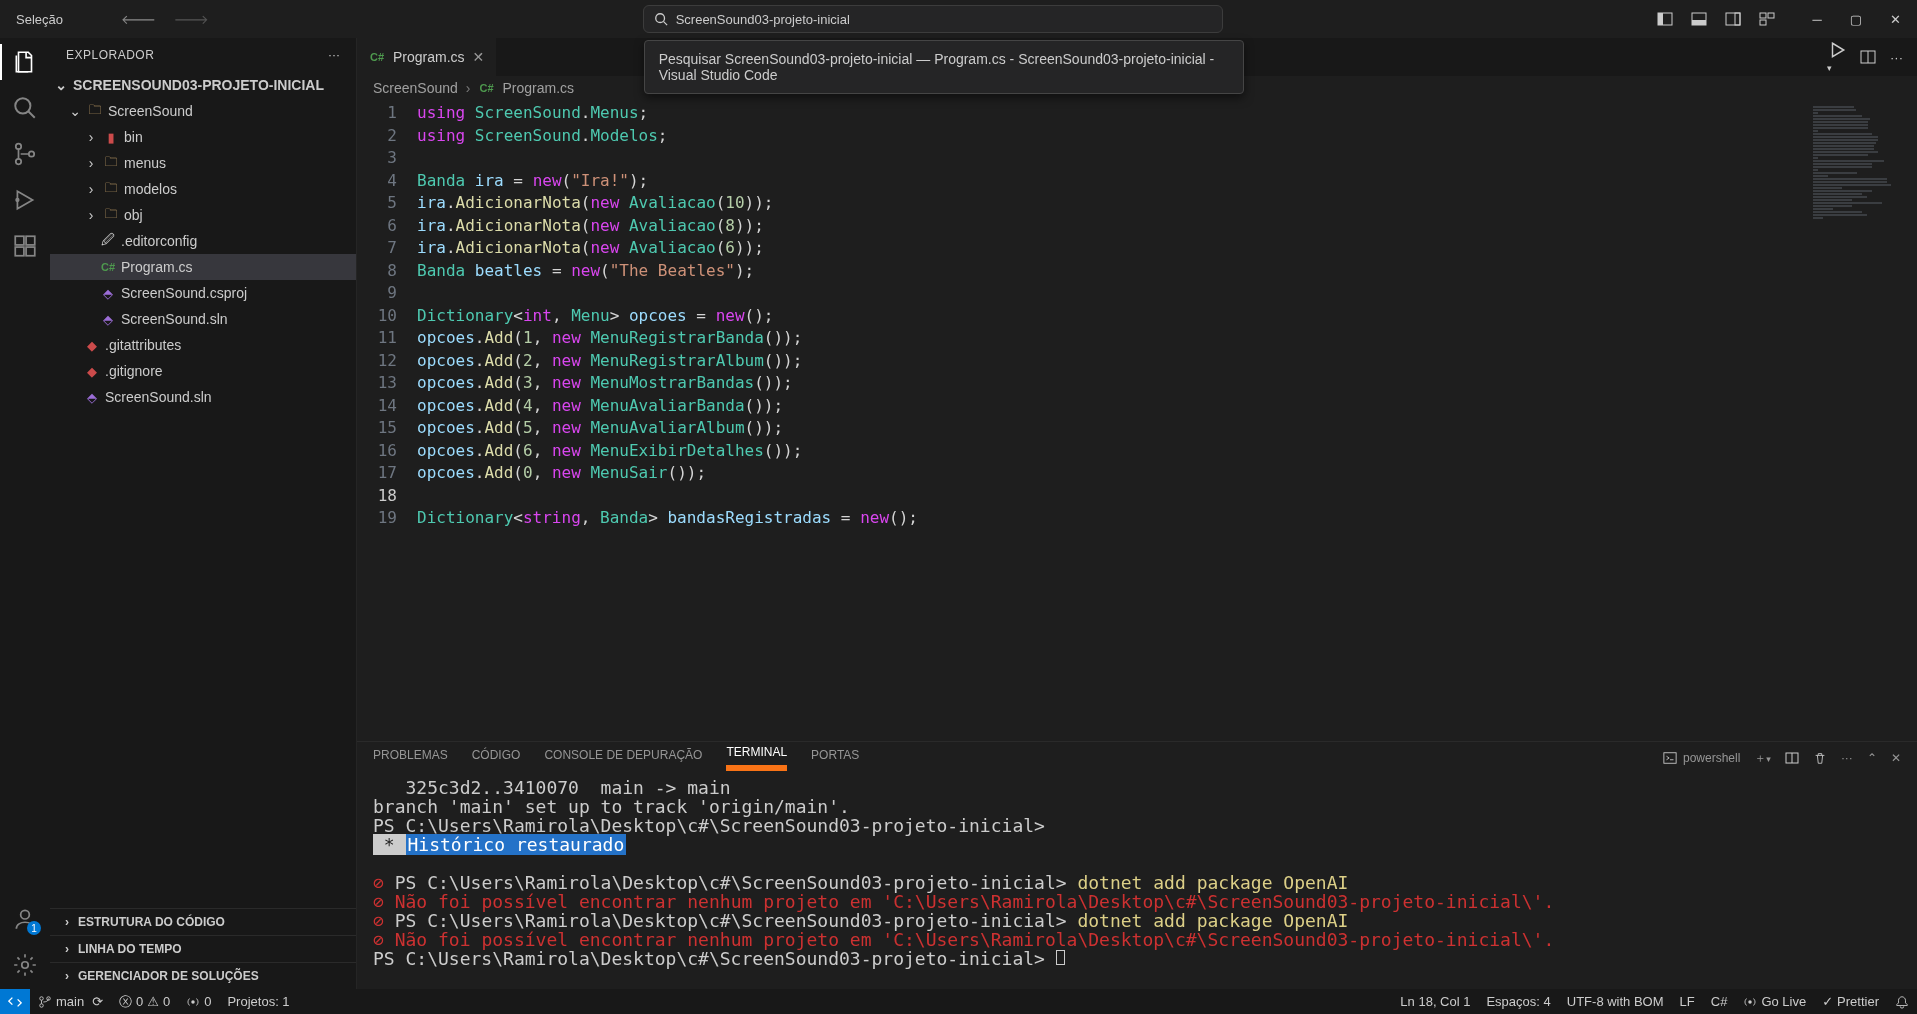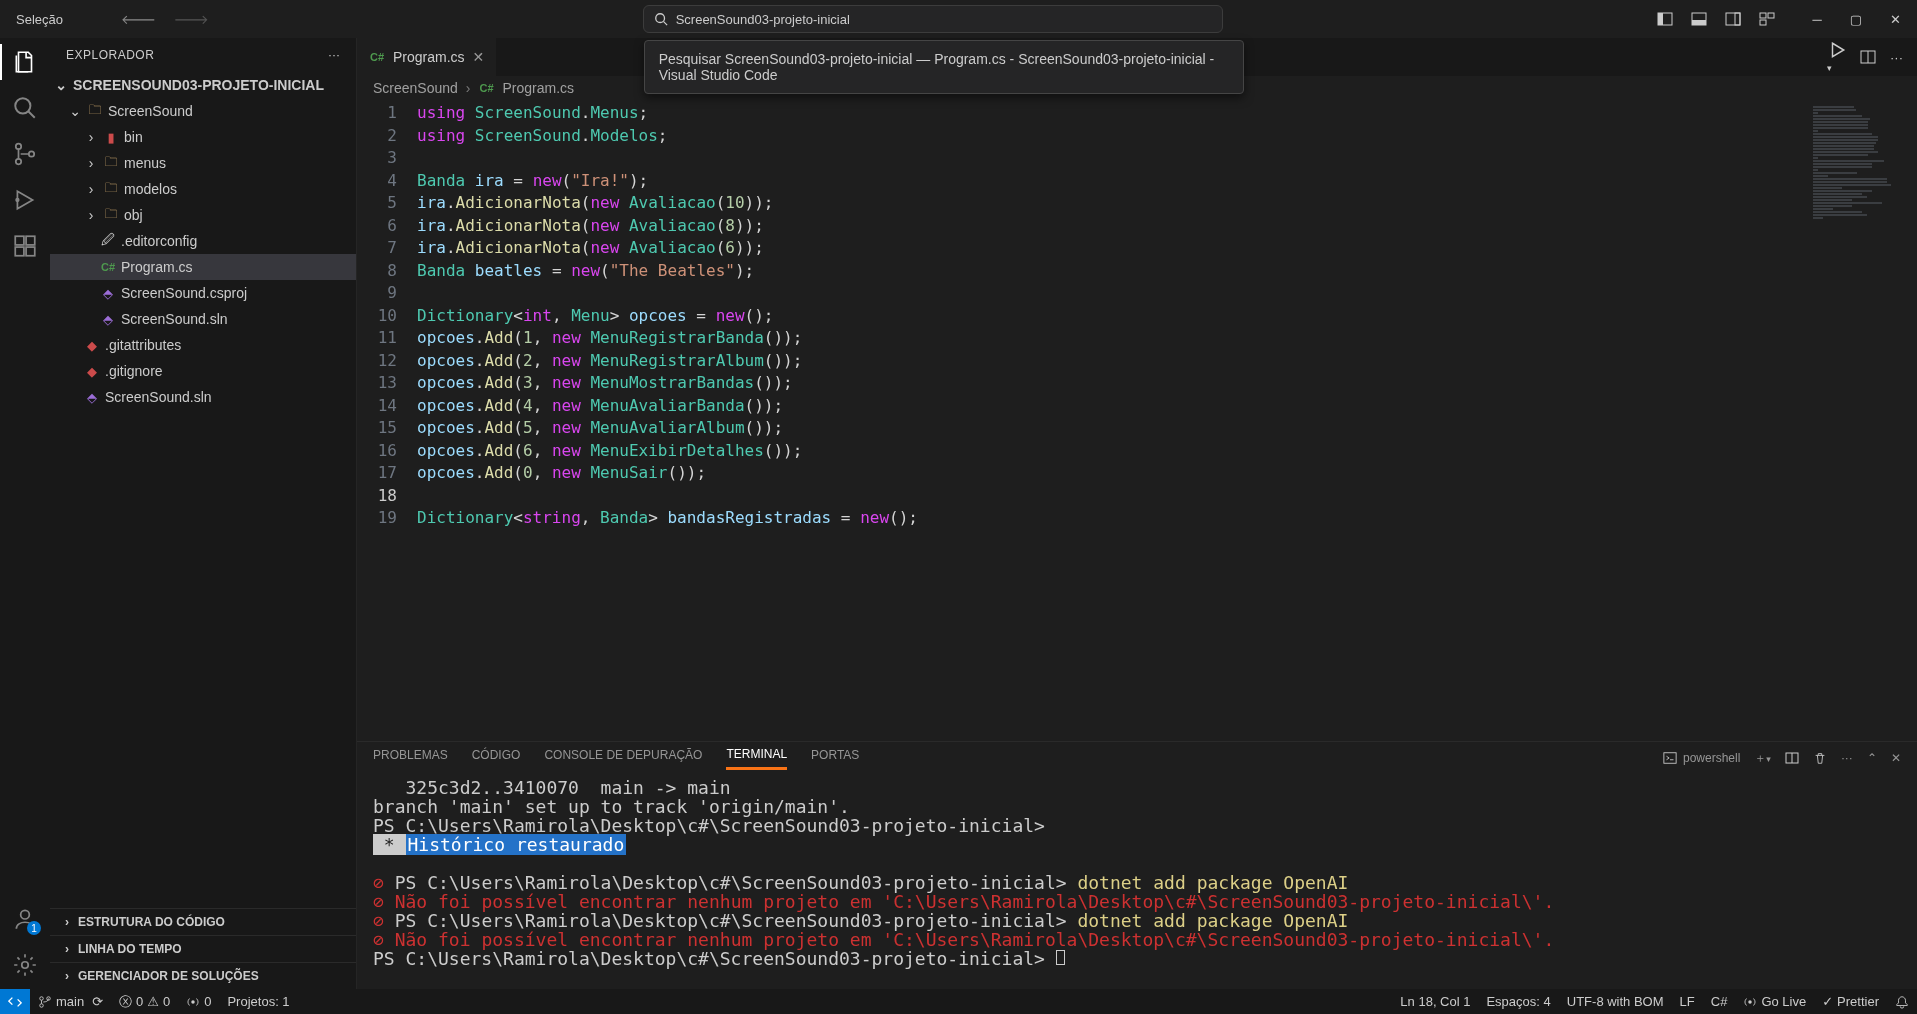--- a/index.html
+++ b/index.html
@@ -47,21 +47,21 @@
 .editor-body { flex: 1; display: flex; position: relative; min-height: 0; }
 .editor-code { flex: 1; display: flex; font-family: Consolas, monospace; font-size: 16px; line-height: 22.5px; padding-top: 2px; overflow: hidden; }
 .line-nums { width: 60px; text-align: right; padding-right: 20px; color: #6e7681; }
 .code-lines { flex: 1; white-space: pre; color: #d4d4d4; }
 .tk-kw { color: #d946ef; } .tk-cls { color: #4ec9b0; } .tk-var { color: #9cdcfe; } .tk-fn { color: #dcdcaa; } .tk-str { color: #ce9178; } .tk-num { color: #b5cea8; }
 .minimap { width: 110px; background: #1e1e1e; padding: 6px 6px; }
 .mm-line { height: 2px; margin-bottom: 1px; background: #3a3d41; }
 .panel { height: 248px; border-top: 1px solid #2a2a2a; display: flex; flex-direction: column; background: #1e1e1e; }
 .panel-tabs { height: 32px; display: flex; align-items: center; padding: 0 16px; gap: 24px; font-size: 12px; color: #969696; }
 .panel-tabs .pt { cursor: pointer; padding-bottom: 6px; }
-.panel-tabs .pt.active { color: #fff; border-bottom: 3px solid #f97316; }
+.panel-tabs .pt.active { color: #fff; border-bottom: 6px solid #f97316; }
 .panel-tabs .right { margin-left: auto; display: flex; gap: 14px; align-items: center; }
 .terminal { flex: 1; padding: 4px 16px; font-family: Consolas, monospace; font-size: 18px; line-height: 19px; overflow: hidden; white-space: pre; }
 .t-hist { background: #2472c8; color: #fff; padding: 0 2px; }
 .t-err { color: #cd3131; text-align: right; } .t-cmd { color: #dccf87; } .t-star-err { color: #cd3131; }
 .cursor-box { display:inline-block; width:9px; height:15px; border:1px solid #ccc; }
 .statusbar { height: 25px; background: #181818; display: flex; align-items: center; font-size: 13px; color: #ccc; }
 .status-left { display: flex; align-items: center; height: 100%; }
 .status-remote { background: #0078d4; height: 100%; display: flex; align-items: center; padding: 0 8px; color: #fff; }
 .status-item { padding: 0 8px; display: flex; align-items: center; gap: 4px; cursor: pointer; }
 .status-right { margin-left: auto; display: flex; align-items: center; }

